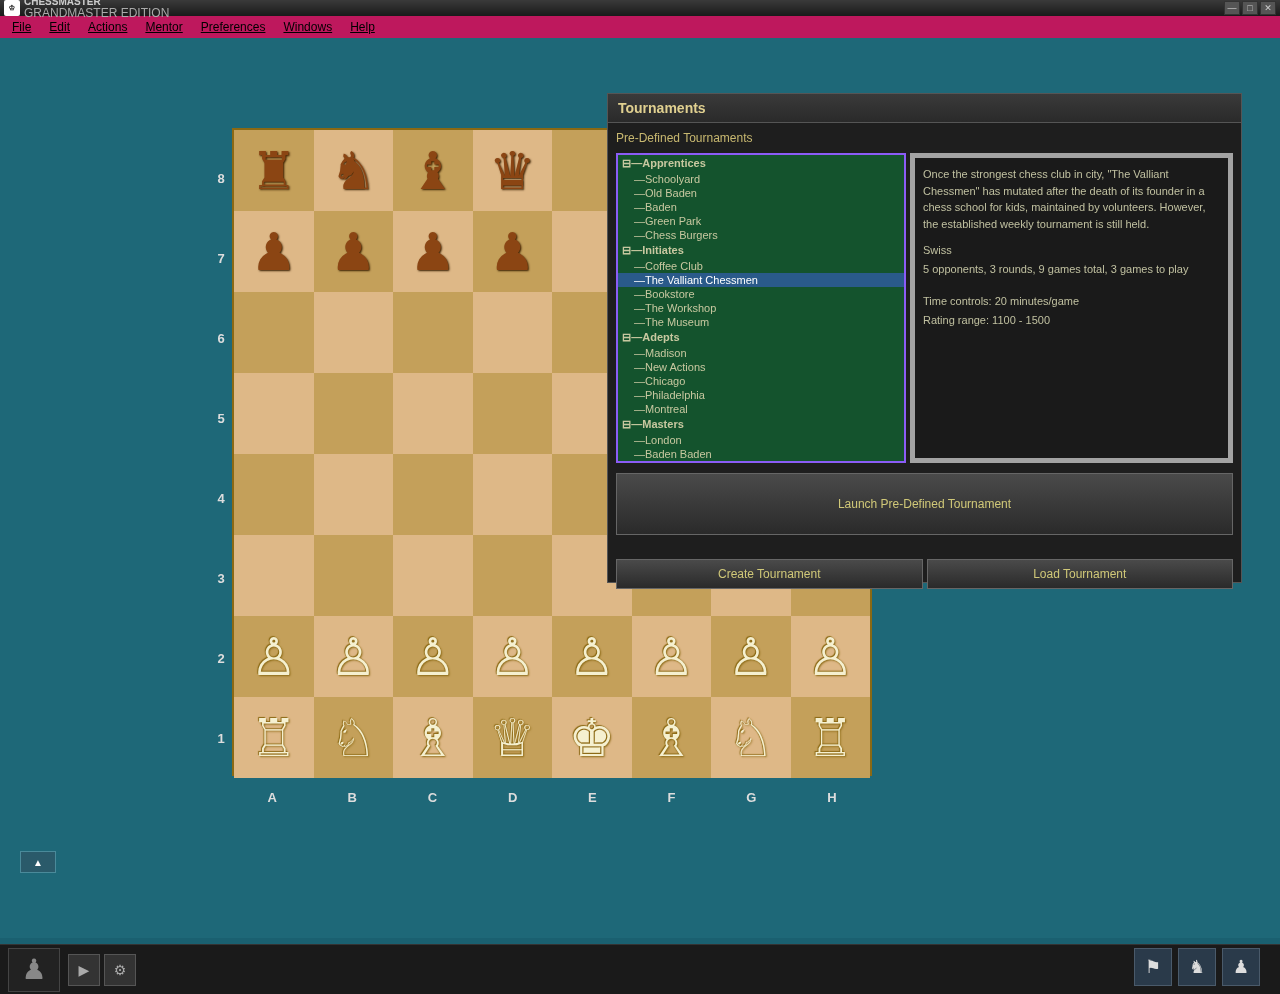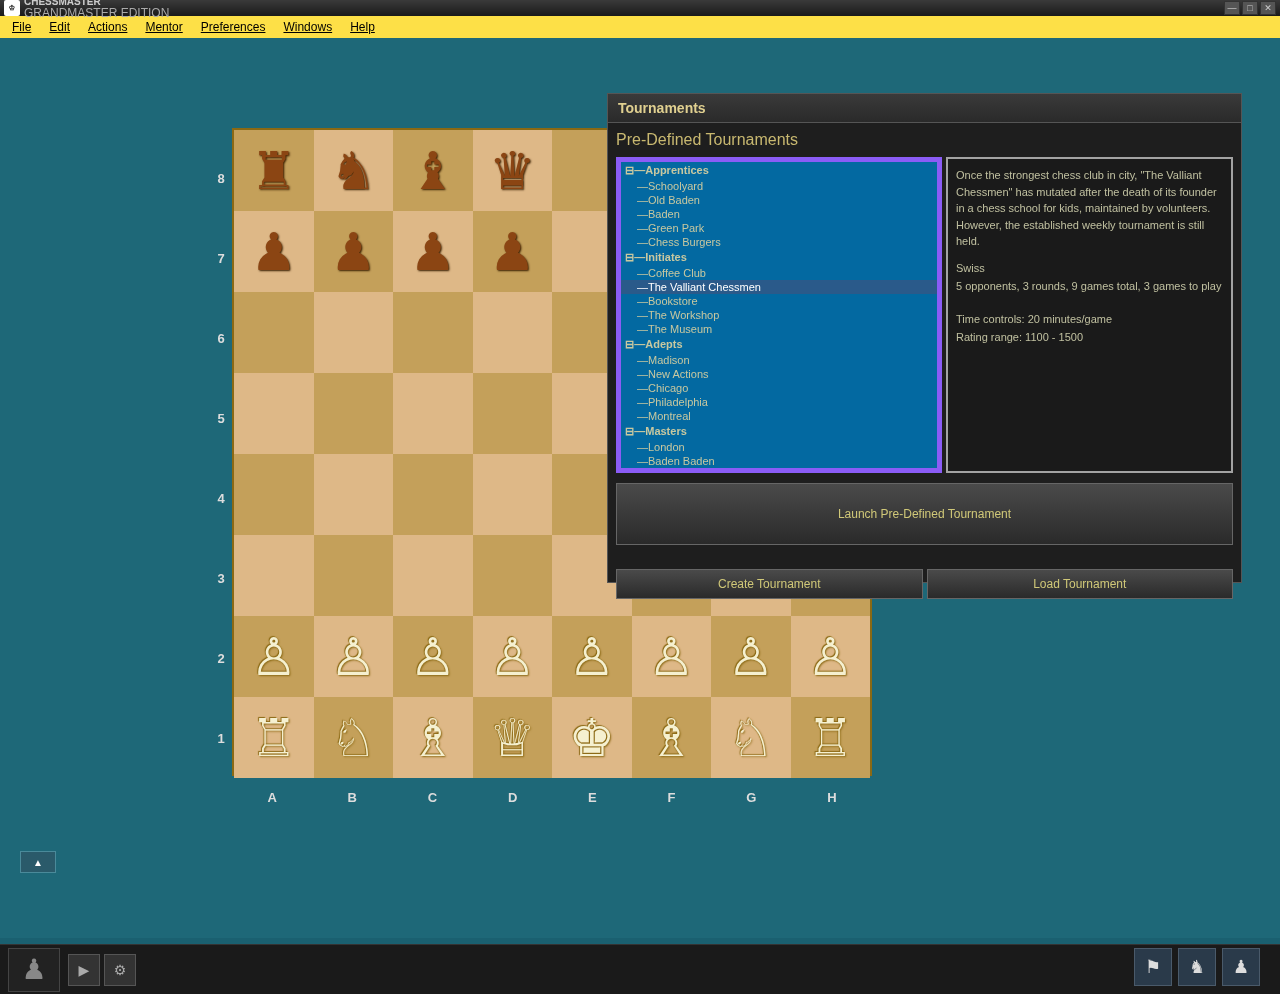--- a/index.html
+++ b/index.html
@@ -69,21 +69,21 @@
       align-items: center;
       justify-content: center;
       font-size: 9px;
       color: #ccc;
     }
 
     
     #menu-bar {
       width: 100%;
       height: 22px;
-      background: #fde047;
+      background: #be185d;
       display: flex;
       align-items: center;
       padding: 0 4px;
       gap: 2px;
     }
     .menu-item {
       padding: 2px 8px;
       font-size: 12px;
       color: #000;
       cursor: pointer;
@@ -189,50 +189,50 @@
     }
     #tournament-content {
       flex: 1;
       display: flex;
       flex-direction: column;
       padding: 8px;
       gap: 6px;
     }
     #predefined-label {
       color: #c8b870;
-      font-size: 16px;
+      font-size: 12px;
       margin-bottom: 2px;
     }
     #tournament-main {
       display: flex;
       flex: 1;
       gap: 4px;
     }
     #tree-panel {
-      width: 326px;
-      background: #0369a1;
-      border: 5px solid #8b5cf6;
+      width: 290px;
+      background: #14532d;
+      border: 2px solid #8b5cf6;
       overflow-y: auto;
       position: relative;
     }
     .tree-item {
       color: #c8c8a0;
       font-size: 11px;
       padding: 1px 4px;
       cursor: pointer;
       white-space: nowrap;
     }
     .tree-item.selected { background: #2a5a8a; color: #fff; }
     .tree-group { color: #c8c8a0; font-size: 11px; padding: 2px 4px; font-weight: bold; }
     .tree-child { padding-left: 16px; }
 
     #info-panel {
       flex: 1;
       background: #1a1a1a;
-      border: 2px solid #a3a3a3;
+      border: 5px solid #a3a3a3;
       padding: 8px;
       color: #c0c0a0;
       font-size: 11px;
       line-height: 1.5;
       overflow-y: auto;
       position: relative;
     }
 
     #launch-btn {
       width: 100%;

